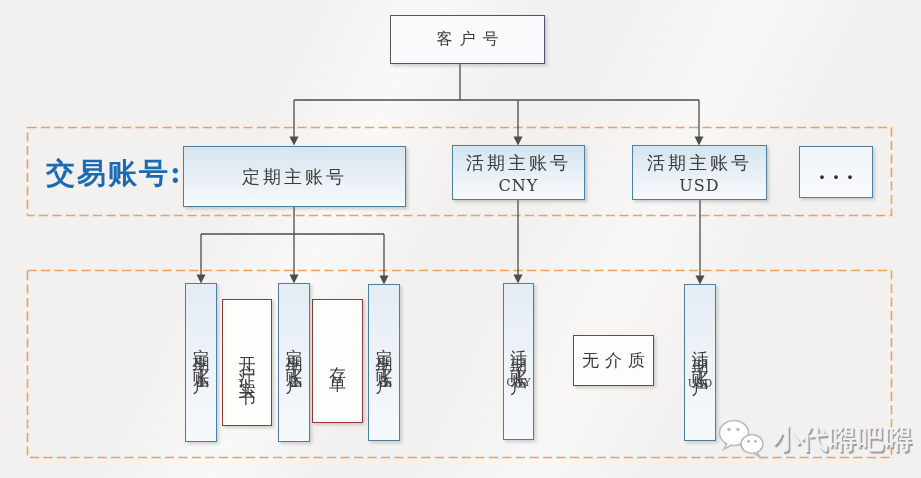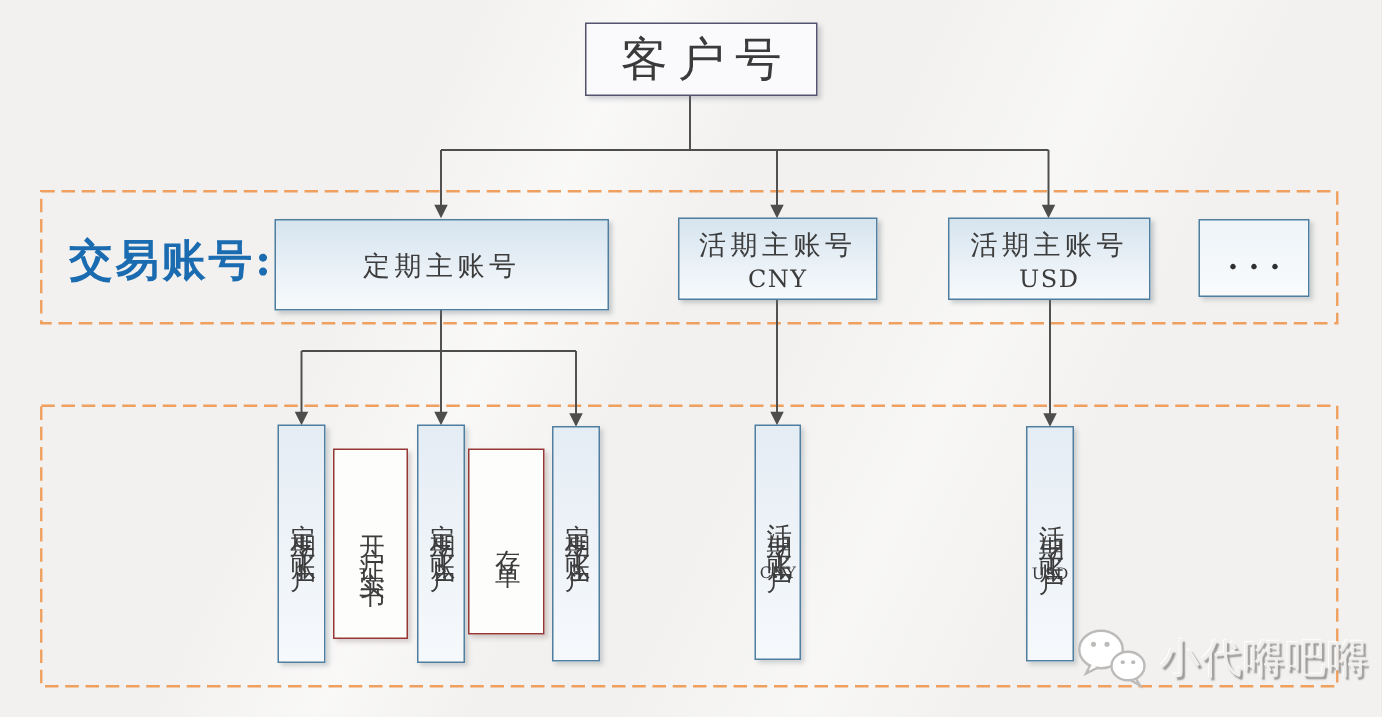--- a/index.html
+++ b/index.html
@@ -28,21 +28,21 @@
     text-align:center;
   }
   .bluebox .line1{font-size:18px;letter-spacing:3px;}
   .bluebox .line2{font-size:16px;letter-spacing:1px;margin-top:1px;}
 
   .custbox{
     border:1.6px solid #54536e;
     background:#faf9fb;
     box-shadow:2px 2px 3px rgba(110,110,125,.3);
     display:flex;align-items:center;justify-content:center;
-    font-size:31px;letter-spacing:7px;text-indent:7px;color:#3a3a3a;
+    font-size:16px;letter-spacing:7px;text-indent:7px;color:#3a3a3a;
   }
 
   .ellipsisbox{
     border:1.5px solid #4e7ea0;
     background:linear-gradient(180deg,#eef4f8,#f9fbfd);
     box-shadow:2px 2px 3px rgba(110,120,130,.3);
     display:flex;align-items:center;justify-content:center;
     font-size:20px;font-weight:bold;letter-spacing:7px;text-indent:7px;color:#2e2e2e;
   }
 
@@ -69,21 +69,21 @@
     writing-mode:vertical-rl;text-orientation:upright;
     font-size:17px;letter-spacing:8px;line-height:1;color:#3c3c3c;
   }
   .redbox.horiz{font-size:17px;letter-spacing:6px;text-indent:6px;}
 
   #watermark{
     position:absolute;right:8px;bottom:18px;z-index:3;
     display:flex;align-items:center;gap:6px;
   }
   #watermark .wm-text{
-    font-size:27px;font-weight:normal;letter-spacing:1px;
+    font-size:27px;font-weight:bold;letter-spacing:1px;
     color:#f1efed;
     text-shadow:1.6px 1.8px 1px rgba(125,123,121,.75), -0.5px -0.5px 0 #ffffff;
   }
 </style>
 </head>
 <body>
 
 <div id="canvas">
 
   <svg id="connectors" width="921" height="478" viewBox="0 0 921 478">
@@ -165,20 +165,23 @@
   <div class="abs vacct" style="left:368px;top:284px;width:32px;height:157px">
     <span class="vtext">定期子账户</span>
     <span class="vsuffix">3</span>
   </div>
 
   <div class="abs vacct" style="left:503px;top:283px;width:31px;height:157px">
     <span class="vtext">活期子账户</span>
     <span class="vsuffix cur">CNY</span>
   </div>
 
+  <div class="abs redbox horiz" style="left:573px;top:335px;width:81px;height:51px">
+    <span>无介质</span>
+  </div>
 
   <div class="abs vacct" style="left:684px;top:284px;width:32px;height:157px">
     <span class="vtext">活期子账户</span>
     <span class="vsuffix cur">USD</span>
   </div>
 
   <div id="watermark">
     <svg width="50" height="42" viewBox="0 0 50 42">
       <g stroke="#bdbbb9" stroke-width="1.6" fill="#ffffff">
         <ellipse cx="17" cy="15" rx="14.5" ry="12.5"></ellipse>

